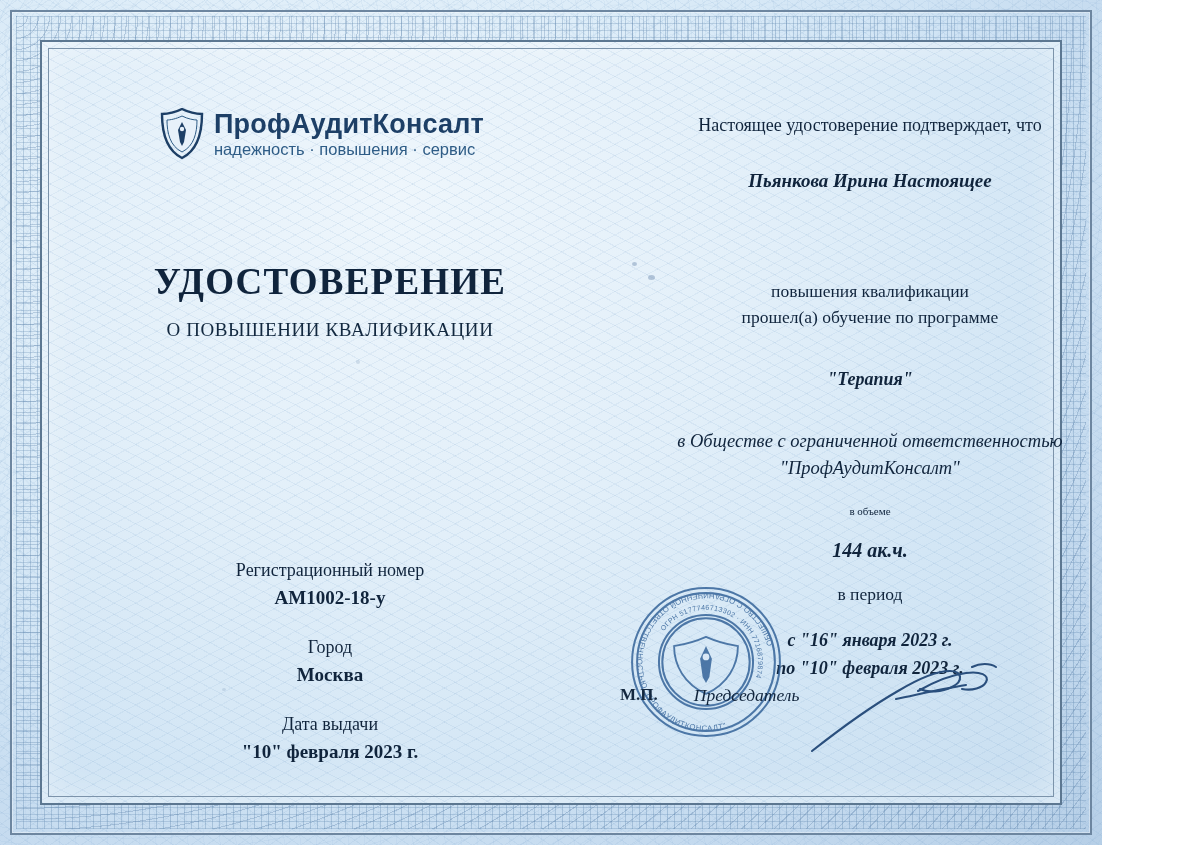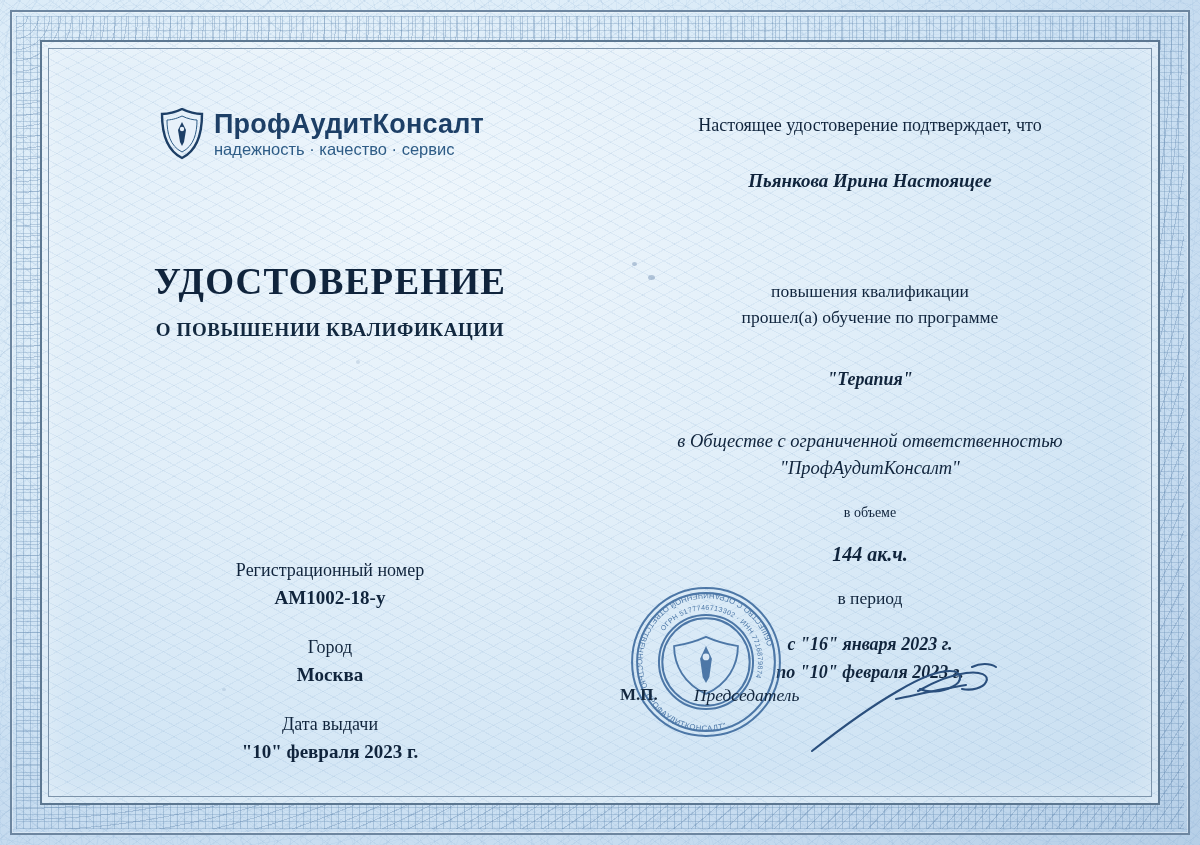--- a/index.html
+++ b/index.html
@@ -6,21 +6,21 @@
     margin: 0;
     padding: 0;
     background: #ffffff;
   }
   body {
     font-family: "Liberation Serif", serif;
   }
 
   .page {
     position: relative;
-    width: 1200px;
+    width: 1102px;
     height: 845px;
     overflow: hidden;
     background:
       radial-gradient(ellipse at 30% 25%, #eaf4fb 0%, #dcecf8 35%, #cfe3f4 60%, #c3d9ee 80%, #b6cfe7 100%);
   }
 
   
   .guilloche {
     position: absolute;
     inset: 0;
@@ -132,21 +132,21 @@
   .doc-title {
     font-family: "Liberation Serif", serif;
     font-weight: bold;
     font-size: 37px;
     letter-spacing: 1.2px;
     color: #10243c;
   }
   .doc-subtitle {
     margin-top: 16px;
     font-family: "Liberation Serif", serif;
-    font-weight: bold;
+    font-weight: normal;
     font-size: 19px;
     letter-spacing: .6px;
     color: #12283f;
   }
 
   .reg-block {
     position: absolute;
     left: 60px;
     top: 560px;
     width: 540px;
@@ -196,21 +196,21 @@
   }
   .r-org {
     margin-top: 38px;
     font-size: 18.5px;
     font-style: italic;
     font-weight: normal;
     line-height: 1.5;
   }
   .r-volume-label {
     margin-top: 22px;
-    font-size: 14px;
+    font-size: 11px;
   }
   .r-volume-value {
     margin-top: 22px;
     font-size: 20px;
     font-style: italic;
     font-weight: bold;
   }
   .r-period-label {
     margin-top: 22px;
     font-size: 17.5px;
@@ -311,21 +311,21 @@
 
     <div class="logo-block">
       <svg class="logo-shield" viewBox="0 0 44 52">
         <path d="M22 1 C14 5 6 6 2 6 C2 24 6 42 22 50 C38 42 42 24 42 6 C38 6 30 5 22 1 Z" fill="none" stroke="#1d3f66" stroke-width="2.4"></path>
         <path d="M22 8 C16 11 10 12 7 12 C7 25 10 38 22 44 C34 38 37 25 37 12 C34 12 28 11 22 8 Z" fill="#e7f1fa" stroke="#2e5c86" stroke-width="1"></path>
         <path d="M22 14 L26 22 L24 34 L22 38 L20 34 L18 22 Z" fill="#1d3f66"></path>
         <circle cx="22" cy="21" r="2.2" fill="#e7f1fa"></circle>
       </svg>
       <div class="logo-text">
         <div class="logo-title">ПрофАудитКонсалт</div>
-        <div class="logo-sub">надежность · качество · сервис</div>
+        <div class="logo-sub">надежность · повышения · сервис</div>
       </div>
     </div>
 
     <div class="left-col">
       <div class="doc-title">УДОСТОВЕРЕНИЕ</div>
       <div class="doc-subtitle">О ПОВЫШЕНИИ КВАЛИФИКАЦИИ</div>
     </div>
 
     <div class="reg-block">
       <div class="fld-label">Регистрационный номер</div>

